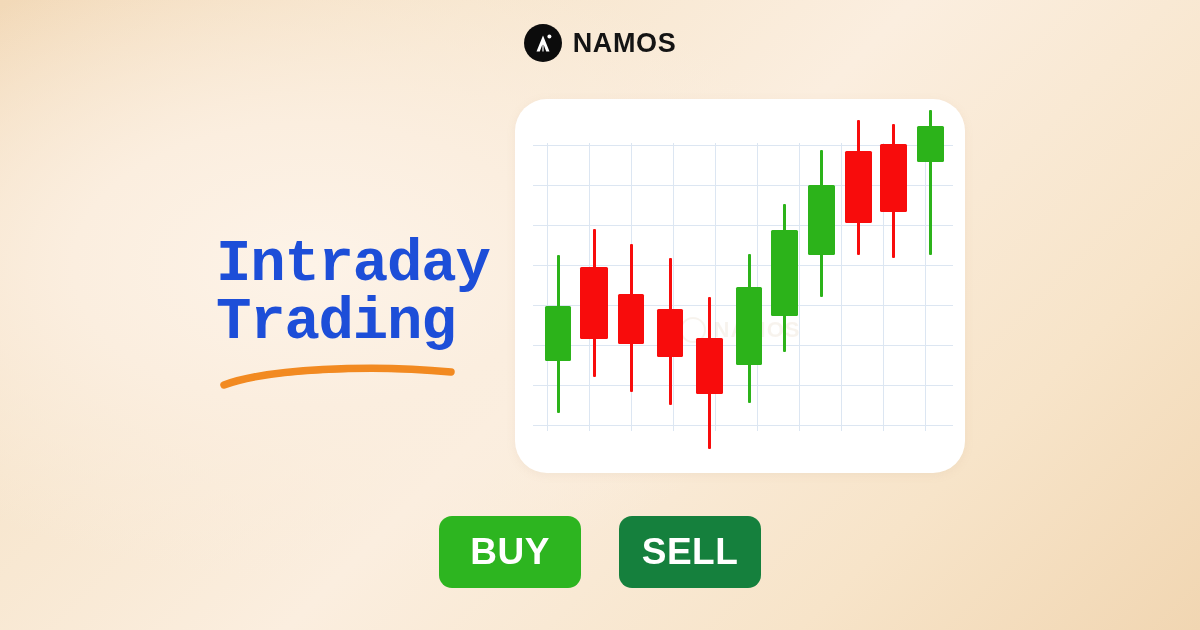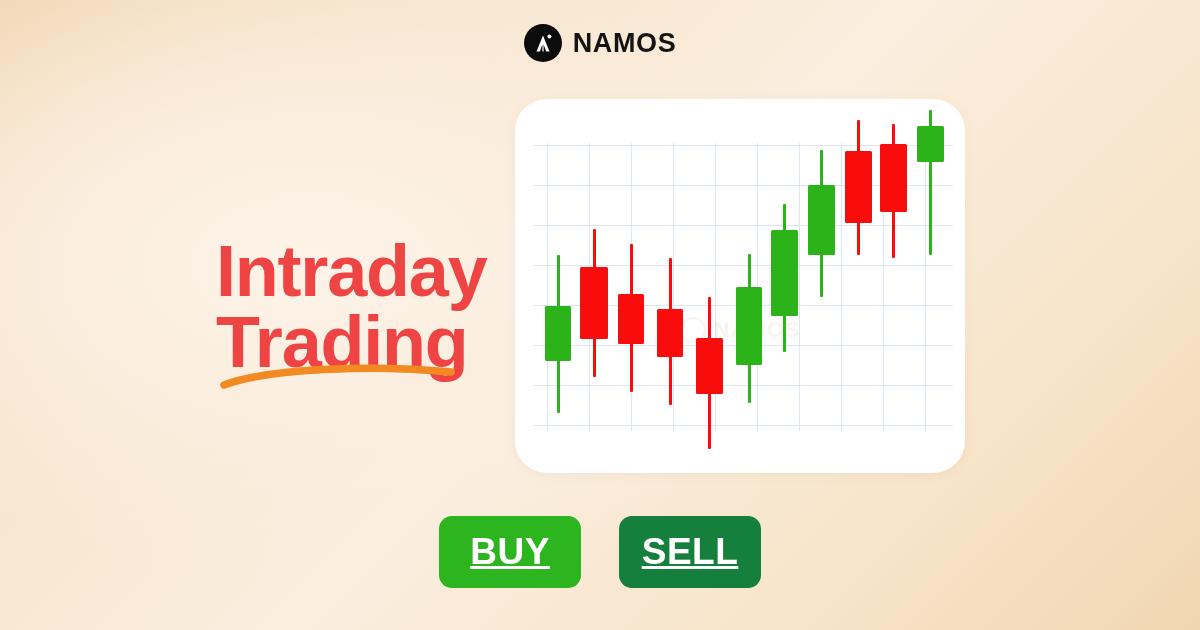--- a/index.html
+++ b/index.html
@@ -25,22 +25,22 @@
   .logo-text{
     font-size:27px; font-weight:bold; color:#141414;
     letter-spacing:0.6px;
   }
 
   
   .headline{
     position:absolute; left:216px; top:236px; width:430px;
   }
   .headline h1{
-    font-size:72px; line-height:0.98; font-weight:bold;
-    color:#ef4444; letter-spacing:-1.2px;
+    font-size:59px; line-height:0.98; font-weight:bold;
+    color:#1d4ed8; letter-spacing:-1.2px;font-family:Liberation Mono, monospace;
   }
   .headline h1 .l2{ display:block; }
   .swoosh{
     position:absolute; left:4px; top:125px; width:236px; height:30px;
   }
 
   
   .chart-card{
     position:absolute; left:515px; top:99px;
     width:450px; height:374px;
@@ -80,21 +80,21 @@
   
   .actions{
     position:absolute; left:0; right:0; top:516px;
     display:flex; justify-content:center; gap:38px;
   }
   .btn{
     width:142px; height:72px; border:none; border-radius:13px;
     color:#FFFFFF; font-size:37px; font-weight:bold;
     letter-spacing:0.5px; cursor:pointer;
     font-family:"Liberation Sans", sans-serif;
-    display:flex; align-items:center; justify-content:center;text-decoration:underline;
+    display:flex; align-items:center; justify-content:center;
   }
   .btn-buy{ background:#2DB520; }
   .btn-sell{ background:#15803d; }
 </style>
 </head>
 <body>
 
 <div class="logo-wrap">
   <div class="logo-mark">
     <svg viewBox="0 0 38 38" width="38" height="38" aria-hidden="true">

